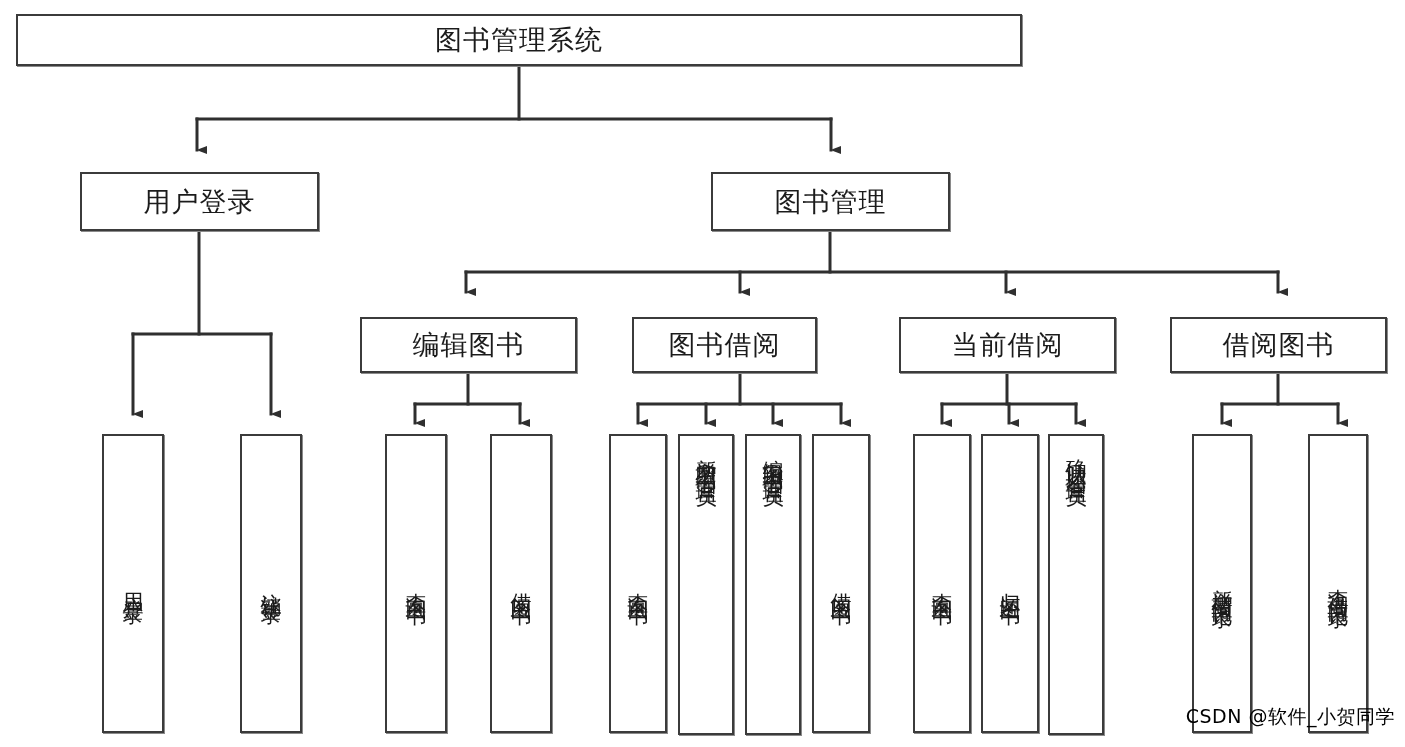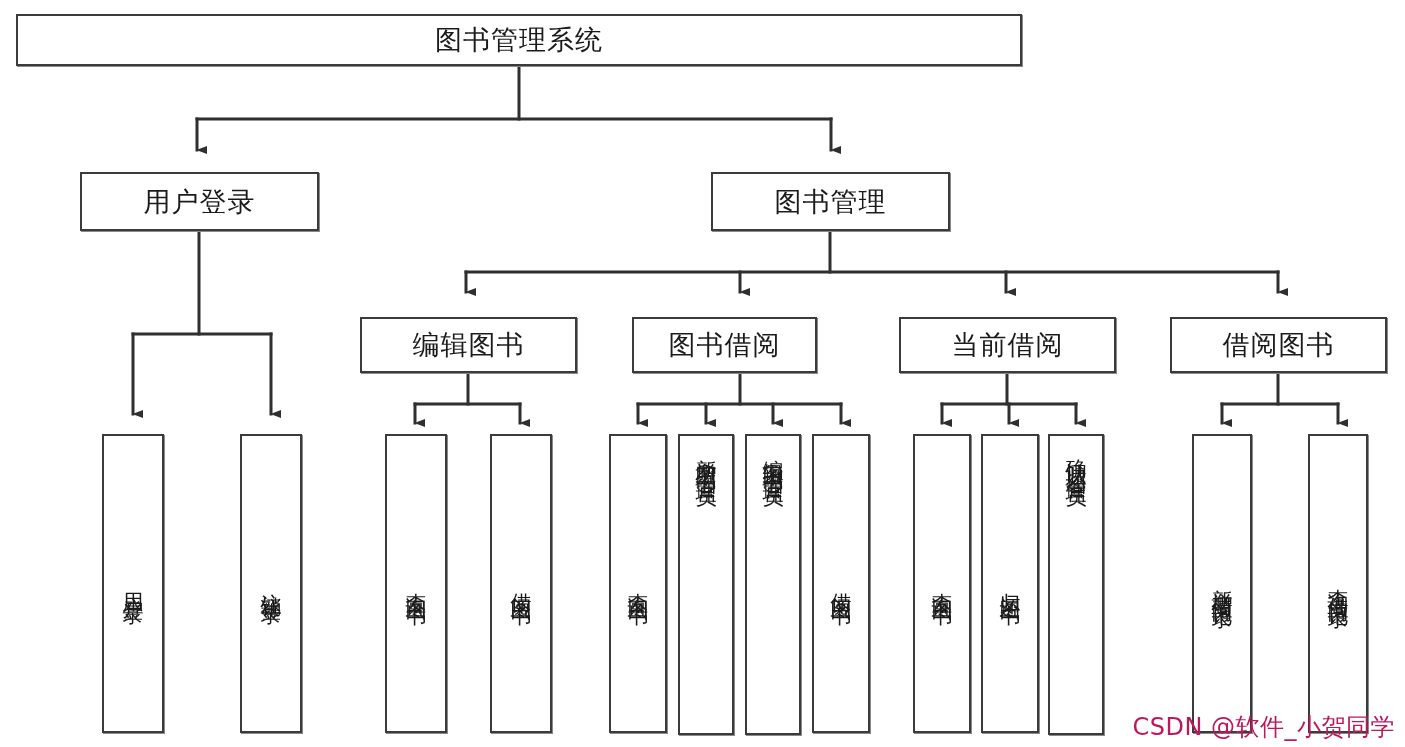--- a/index.html
+++ b/index.html
@@ -23,22 +23,22 @@
   .node-box.leaf{align-items:flex-start;justify-content:center;padding-top:8px;}
   .node-label-v{
     writing-mode:vertical-rl;text-orientation:upright;
     -webkit-writing-mode:vertical-rl;
     font-size:21px;color:#1b1b1b;line-height:1.15;letter-spacing:4px;
     text-align:center;white-space:nowrap;
   }
   .node-box.leaf.leaf-tall{padding-top:6px;}
   .node-box.leaf.leaf-mid{align-items:center;padding-top:0;}
   #watermark{
-    position:absolute;right:10px;bottom:4px;
-    font-size:24px;color:#be185d;letter-spacing:0.5px;
+    position:absolute;right:10px;bottom:17px;
+    font-size:19px;color:#000000;letter-spacing:0.5px;
     white-space:nowrap;pointer-events:none;
   }
 </style>
 </head>
 <body>
 
 <div id="diagram-root">
 
   <svg id="tree-svg" viewBox="0 0 1405 747">
     <defs>

